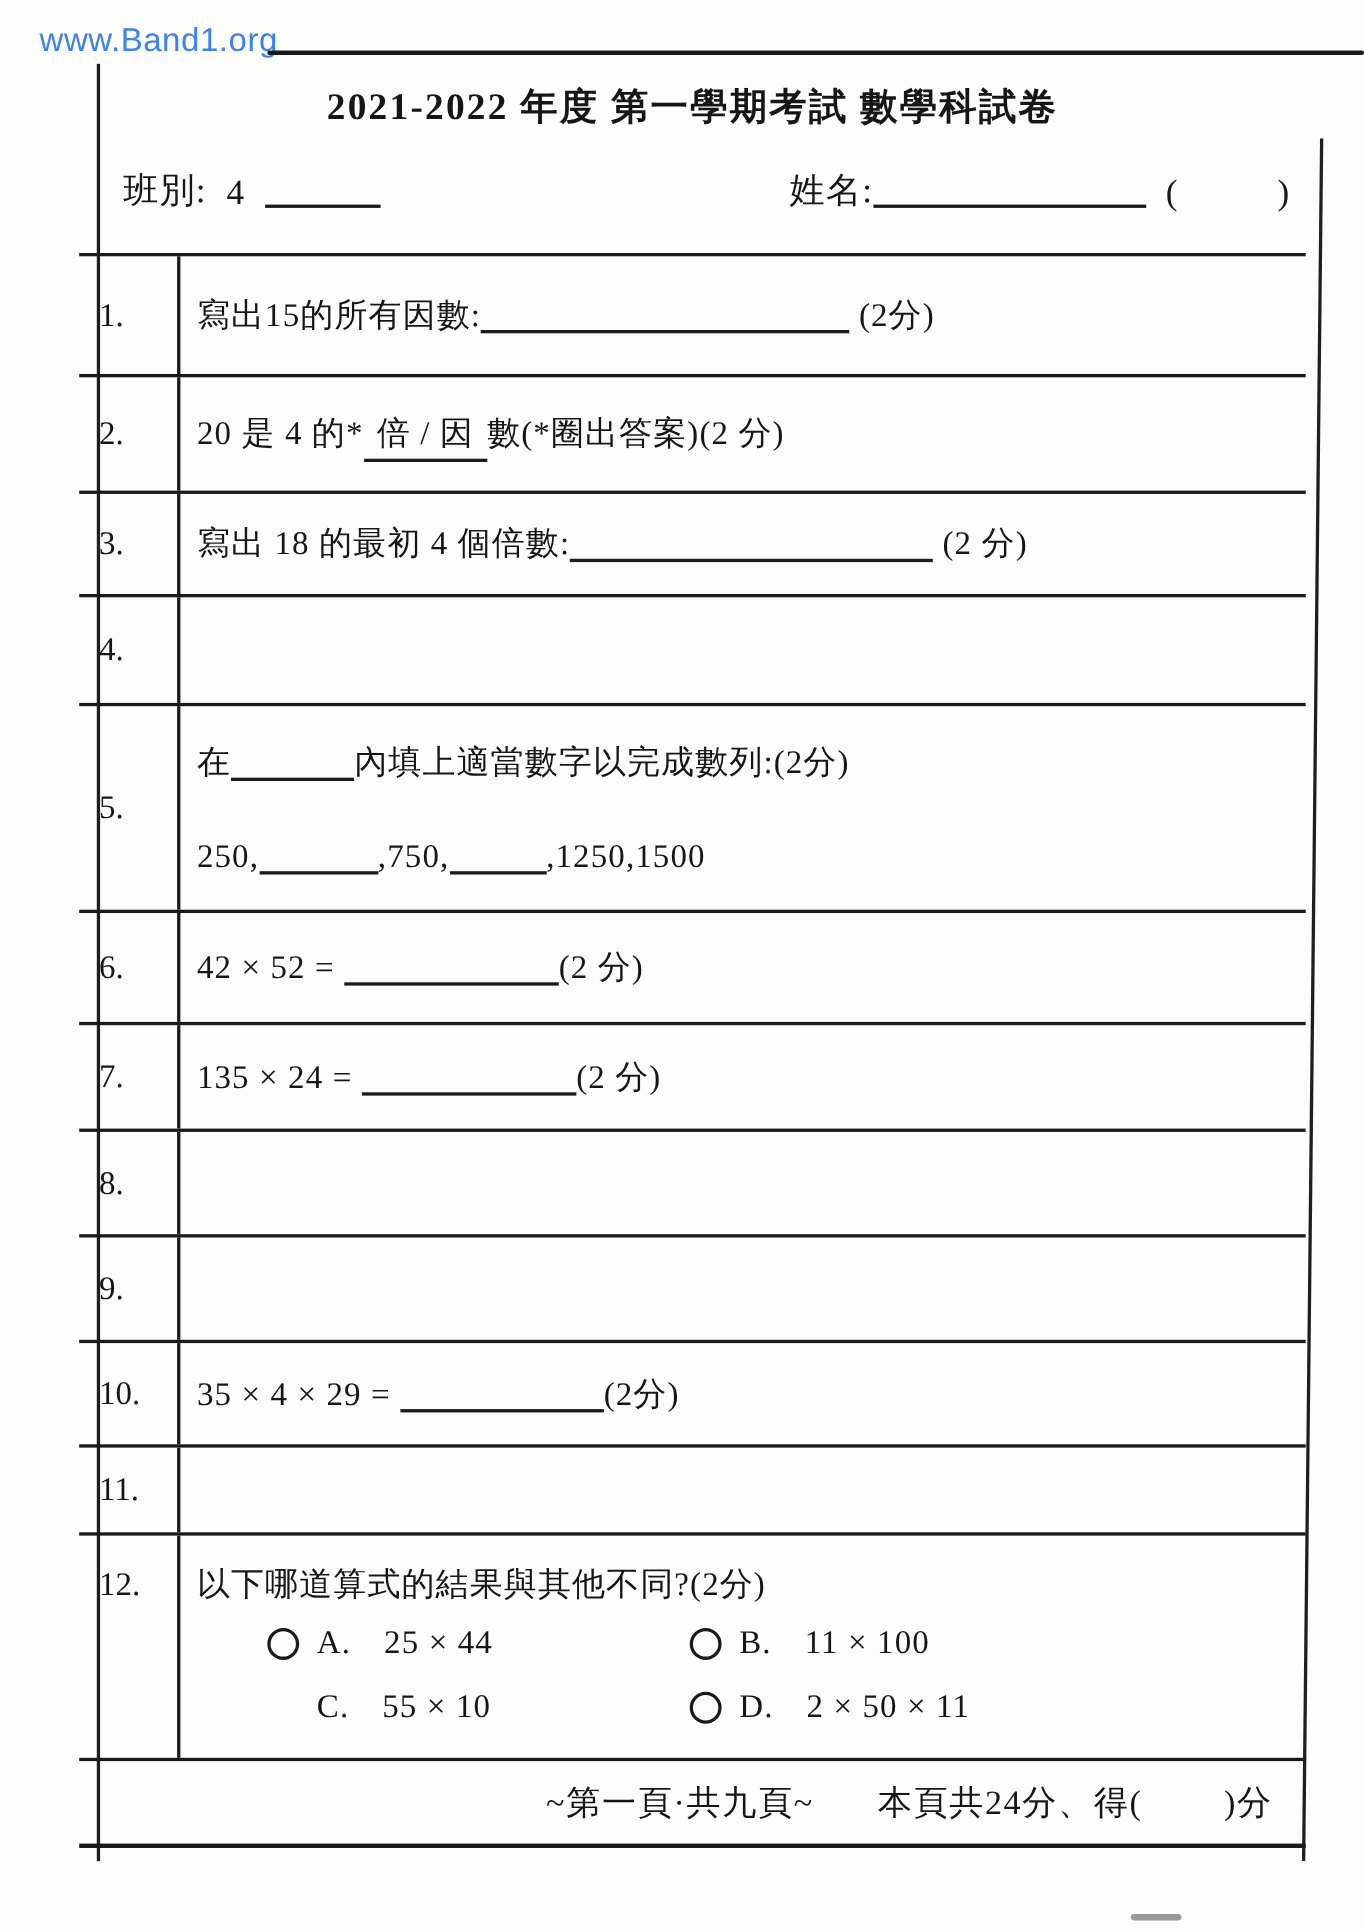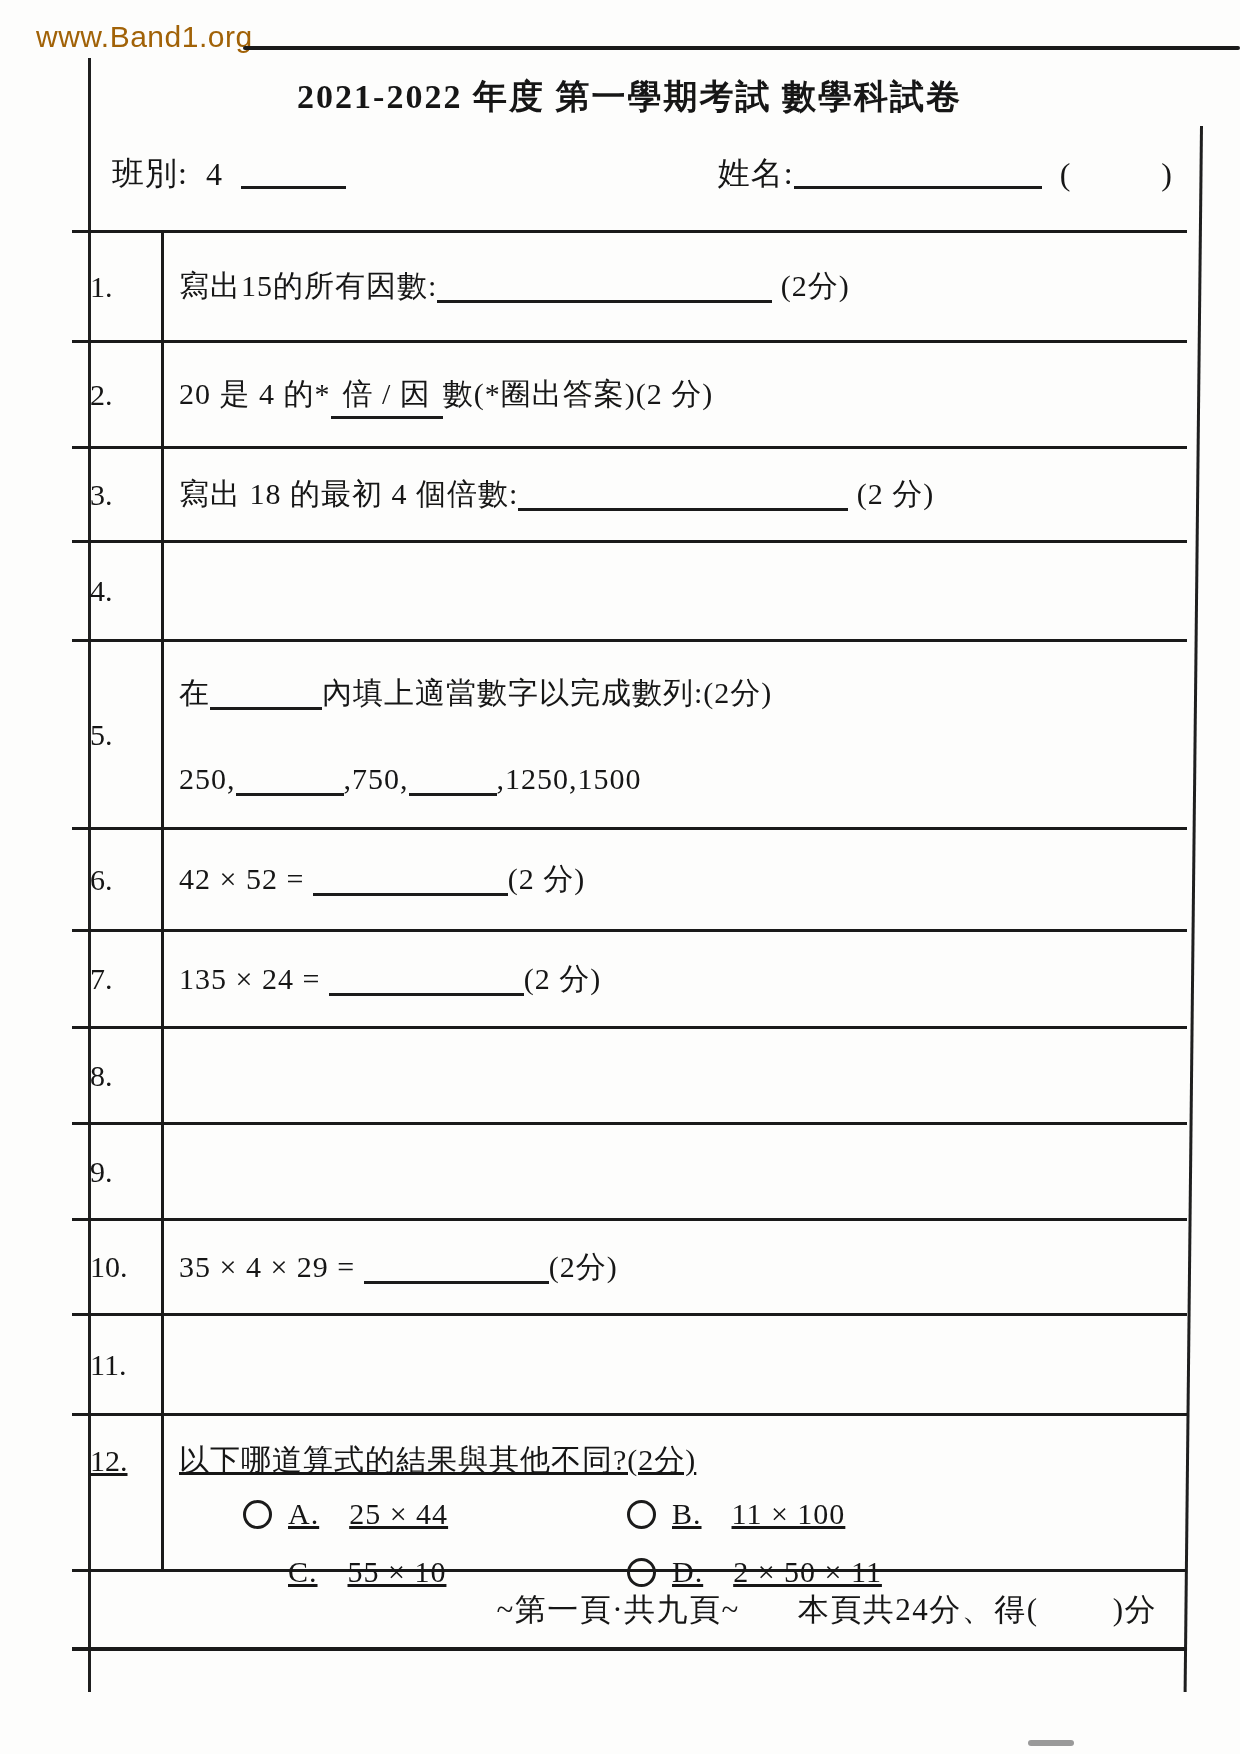--- a/index.html
+++ b/index.html
@@ -7,21 +7,21 @@
     position:relative;
     width:1240px;height:1754px;
     background:#fdfdfc;
     overflow:hidden;
     font-family:"Liberation Serif","DejaVu Serif",serif;
     color:#161616;
   }
   .watermark{
     position:absolute;left:36px;top:20px;
     font-family:"Liberation Sans","DejaVu Sans",sans-serif;
-    font-size:30px;color:#a16207;letter-spacing:0.5px;
+    font-size:30px;color:#3b82f6;letter-spacing:0.5px;
   }
   .top-rule{
     position:absolute;left:243px;top:46px;width:997px;height:4px;
     background:#1a1a1a;border-radius:2px;
   }
   .left-edge{position:absolute;left:88px;top:58px;width:3px;height:1634px;background:#1f1f1f;}
   .right-edge{position:absolute;left:1200px;top:126px;width:3px;height:1566px;background:#1f1f1f;transform:rotate(0.6deg);transform-origin:top;}
   .content{position:absolute;left:72px;top:58px;width:1115px;}
   .title{
     margin-top:16px;text-align:center;
@@ -157,24 +157,24 @@
         </div>
         <div class="qrow" style="height: 96px;">
           <div class="qnum">9.</div>
         </div>
         <div class="qrow" style="height: 95px;">
           <div class="qnum">10.</div>
           <div class="qbody">
             <div class="qline"><span class="qtext">35 × 4 × 29 = </span><span class="blank" style="width: 185px;"></span><span class="qtext">(2分)</span></div>
           </div>
         </div>
-        <div class="qrow" style="height: 100px; justify-content: space-between;">
+        <div class="qrow" style="height: 80px; justify-content: space-between;">
           <div class="qnum">11.</div>
         </div>
-        <div class="qrow has-opts" style="height: 156px; text-decoration: underline;">
+        <div class="qrow has-opts" style="height: 205px;">
           <div class="qnum">12.</div>
           <div class="qbody">
             <div class="qline"><span class="qtext">以下哪道算式的結果與其他不同?(2分)</span></div>
             <div class="opts">
               <div class="opt-row">
                 <span class="opt">
                   <span class="opt-circle"></span>
                   <span class="opt-letter">A.</span>
                   <span class="opt-expr">25 × 44</span>
                 </span>

